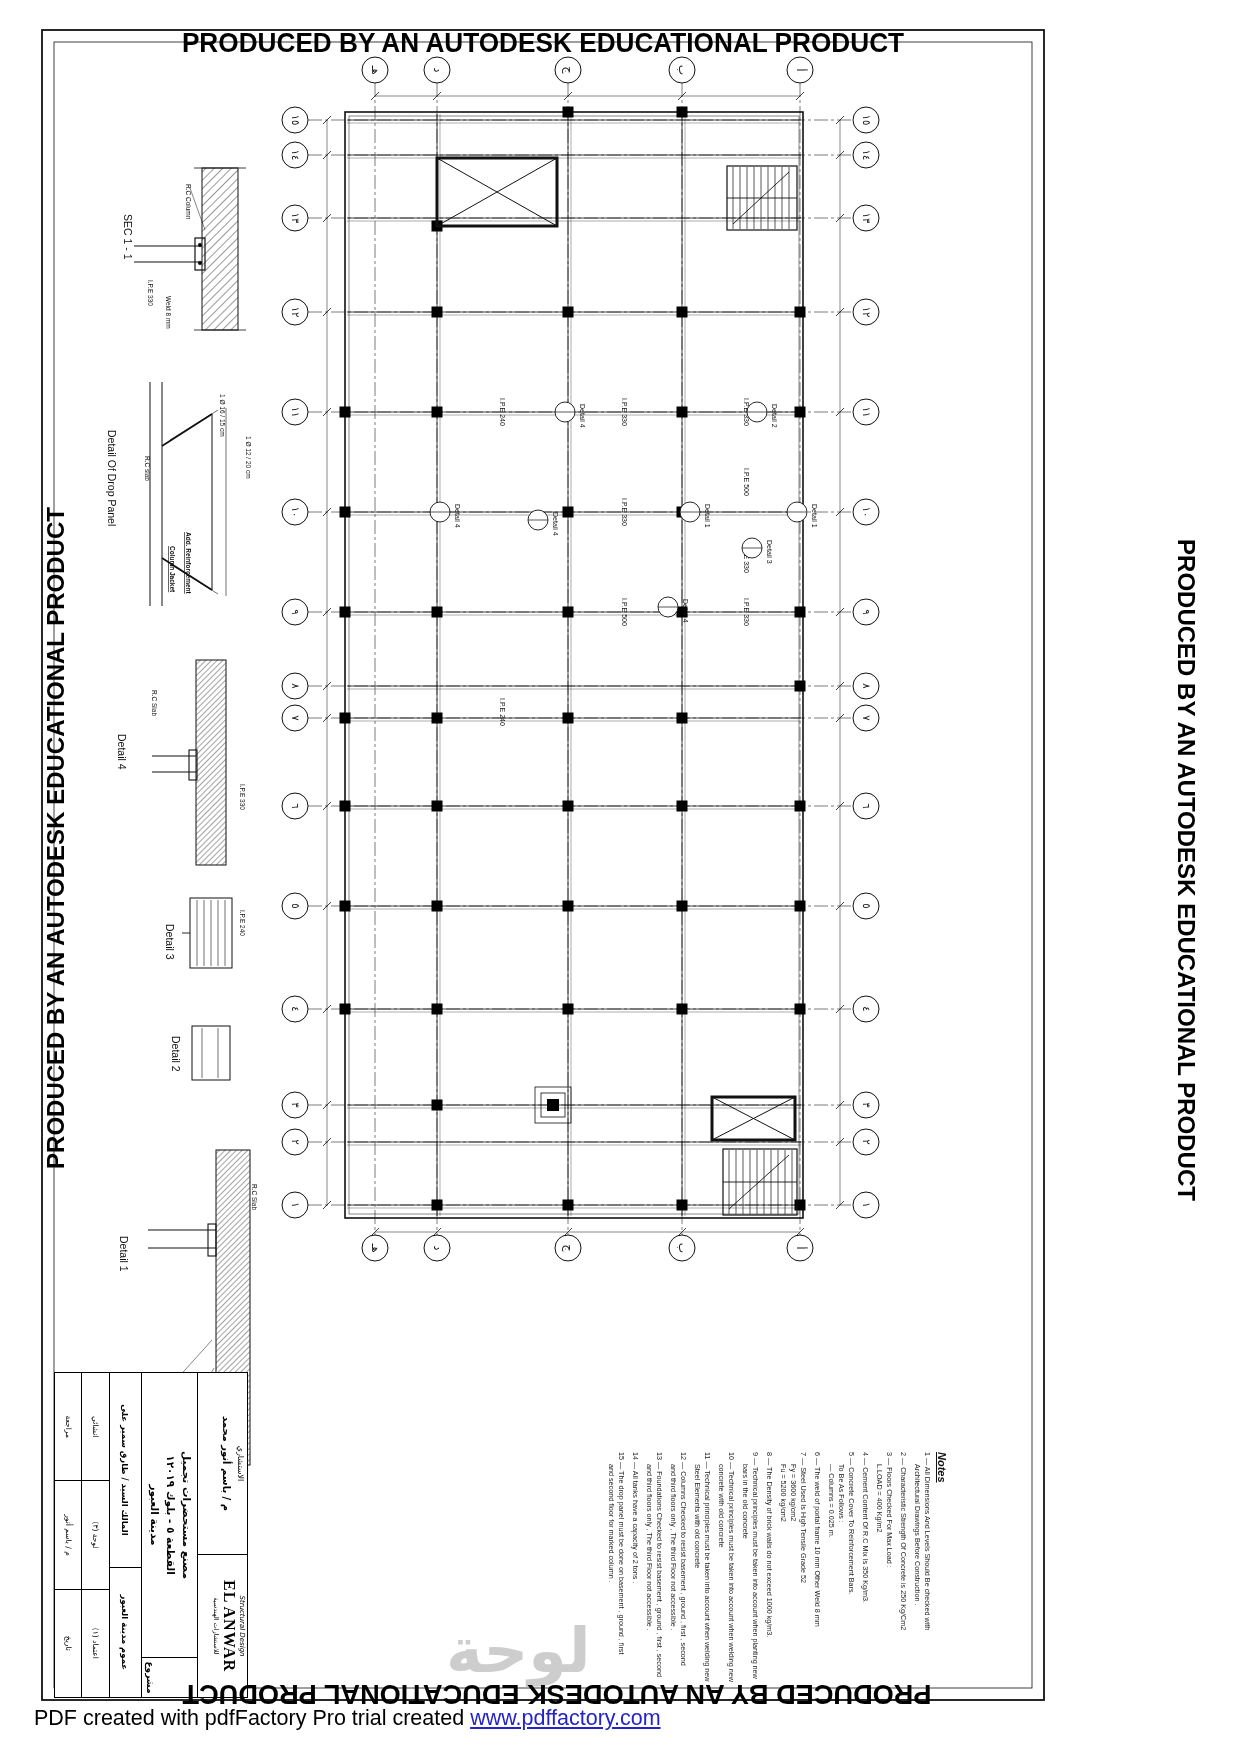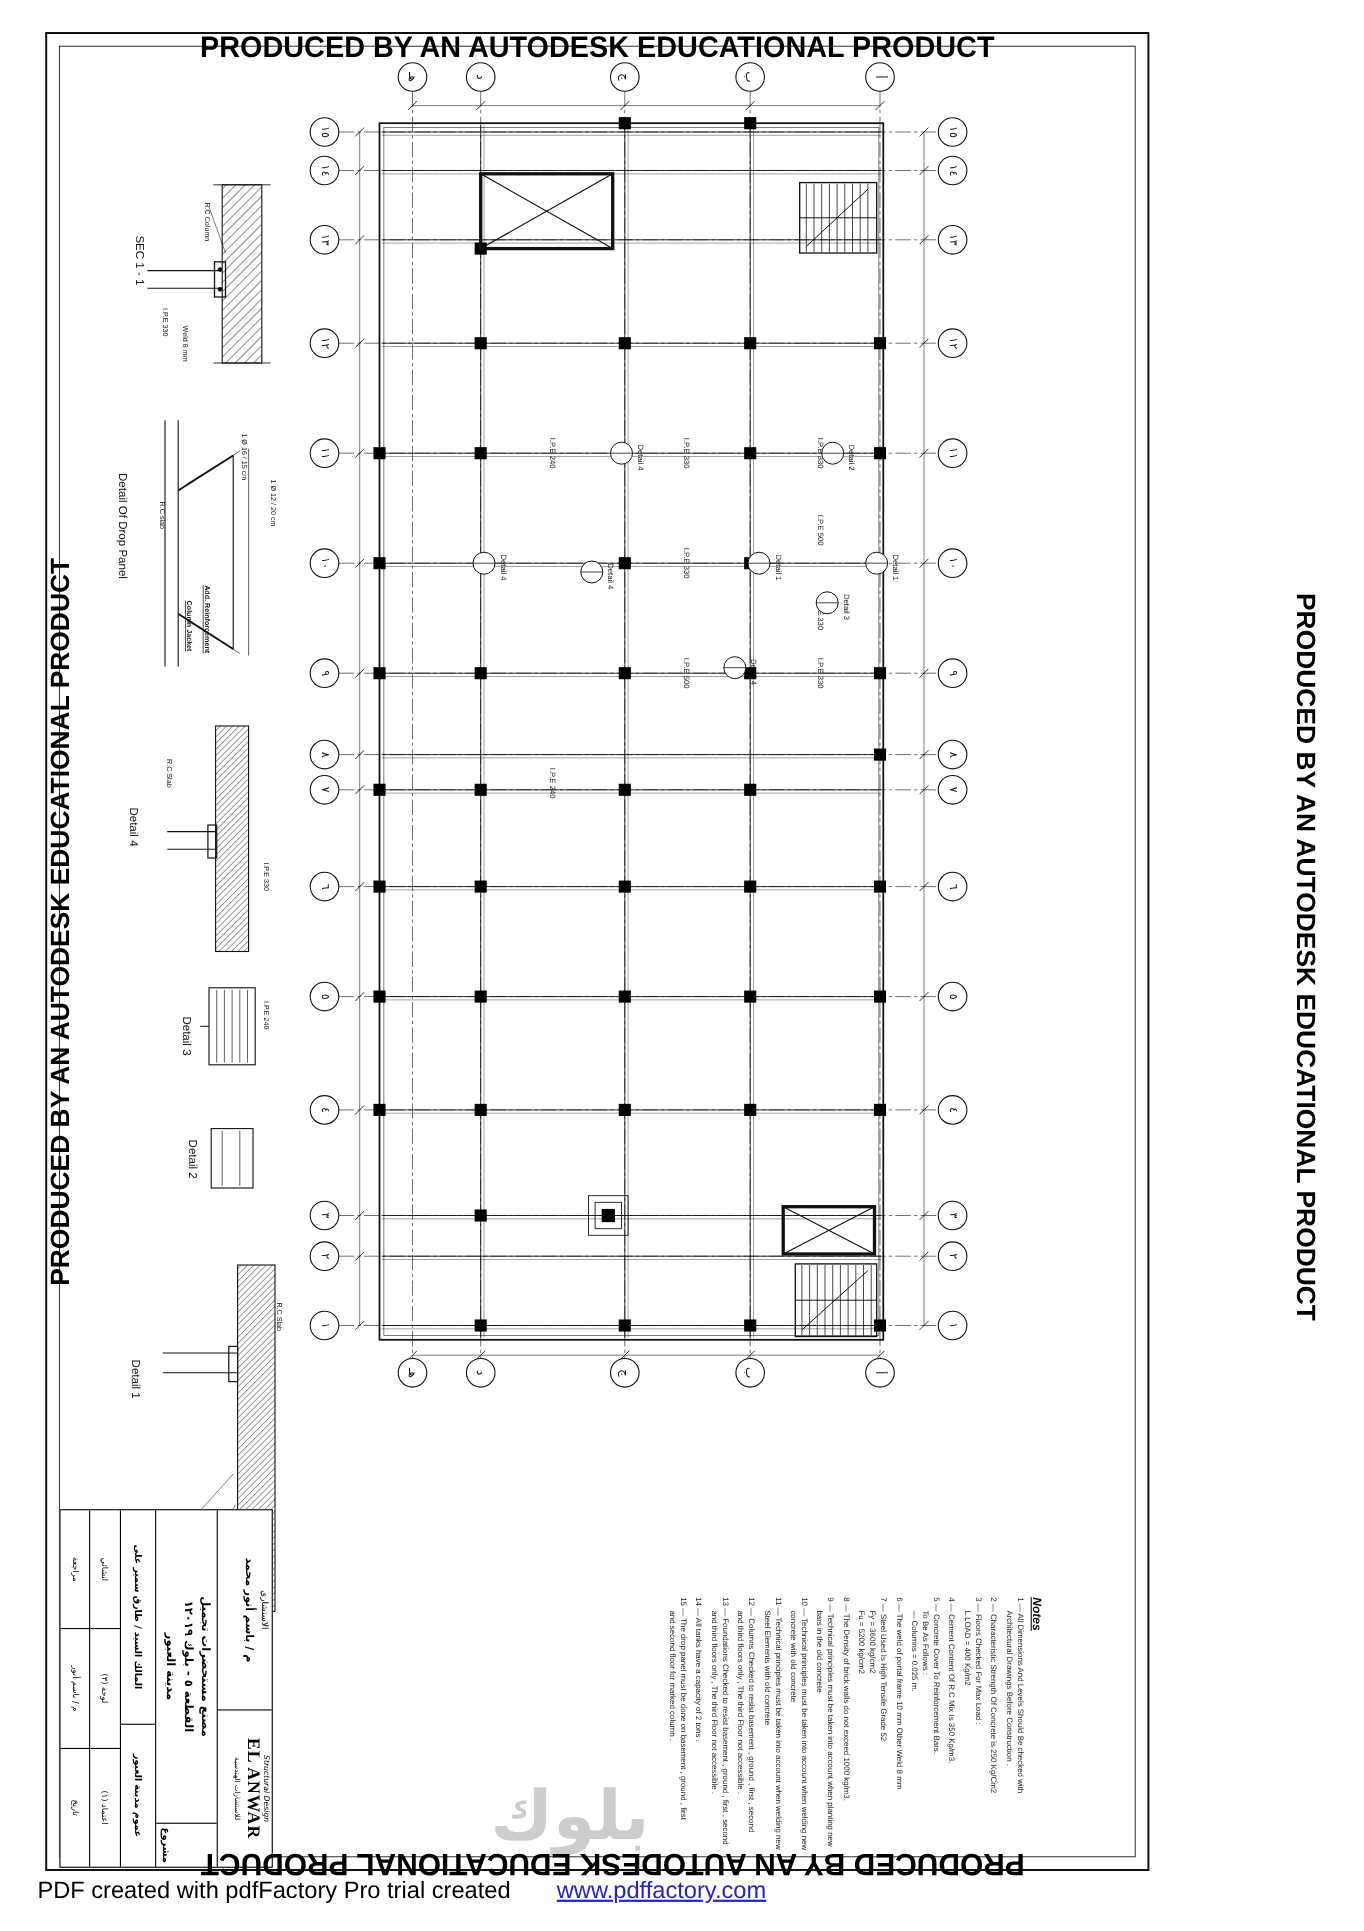--- a/index.html
+++ b/index.html
@@ -33,21 +33,21 @@
   .tb-proj div{font-size:10.5px;font-weight:bold;line-height:16px;}
   .tb-r3{height:32px;}
   .tb-owner{flex:1.5;border-right:1px solid #000;font-size:8.5px;font-weight:bold;display:flex;align-items:center;justify-content:center;}
   .tb-owner2{flex:1;font-size:8.5px;font-weight:bold;display:flex;align-items:center;justify-content:center;}
   .tb-r4{flex:1;flex-direction:column;}
   .tb-subrow{display:flex;flex:1;border-bottom:1px solid #000;}
   .tb-subrow:last-child{border-bottom:none;}
   .tb-small{flex:1;border-right:1px solid #000;font-size:7.5px;display:flex;align-items:center;justify-content:center;text-align:center;}
   .tb-small:last-child{border-right:none;}
   .footer{position:absolute;left:34px;top:1706px;font-size:21.5px;color:#000;z-index:7;}
-  .footer a{color:#2323c8;text-decoration:underline;margin-left:36px;}
+  .footer a{color:#2323c8;text-decoration:underline;}
 </style>
 </head>
 <body>
 
 <div class="page">
   <div id="svg-holder"><svg width="1240" height="1755" xmlns="http://www.w3.org/2000/svg">
         <defs>
 <pattern id="hatch" width="6" height="6" patternUnits="userSpaceOnUse" patternTransform="rotate(45)">
             <line x1="0" y1="0" x2="0" y2="6" stroke="#444" stroke-width="1.1"></line>
           </pattern>
@@ -482,18 +482,18 @@
           <div class="tb-small" dir="rtl">اعتماد (١)</div>
         </div>
     <div class="tb-subrow">
           <div class="tb-small" dir="rtl">مراجعة</div>
           <div class="tb-small" dir="rtl">م / باسم أنور</div>
           <div class="tb-small" dir="rtl">تاريخ</div>
         </div>
   </div>
     </div>
 
-  <div class="mostaql">بلوك</div>
+  <div class="mostaql">لوحة</div>
 
   <div class="footer">
     <span>PDF created with pdfFactory Pro trial created </span><a href="#">www.pdffactory.com</a>
   </div>
 </div>
 
 </body></html>

